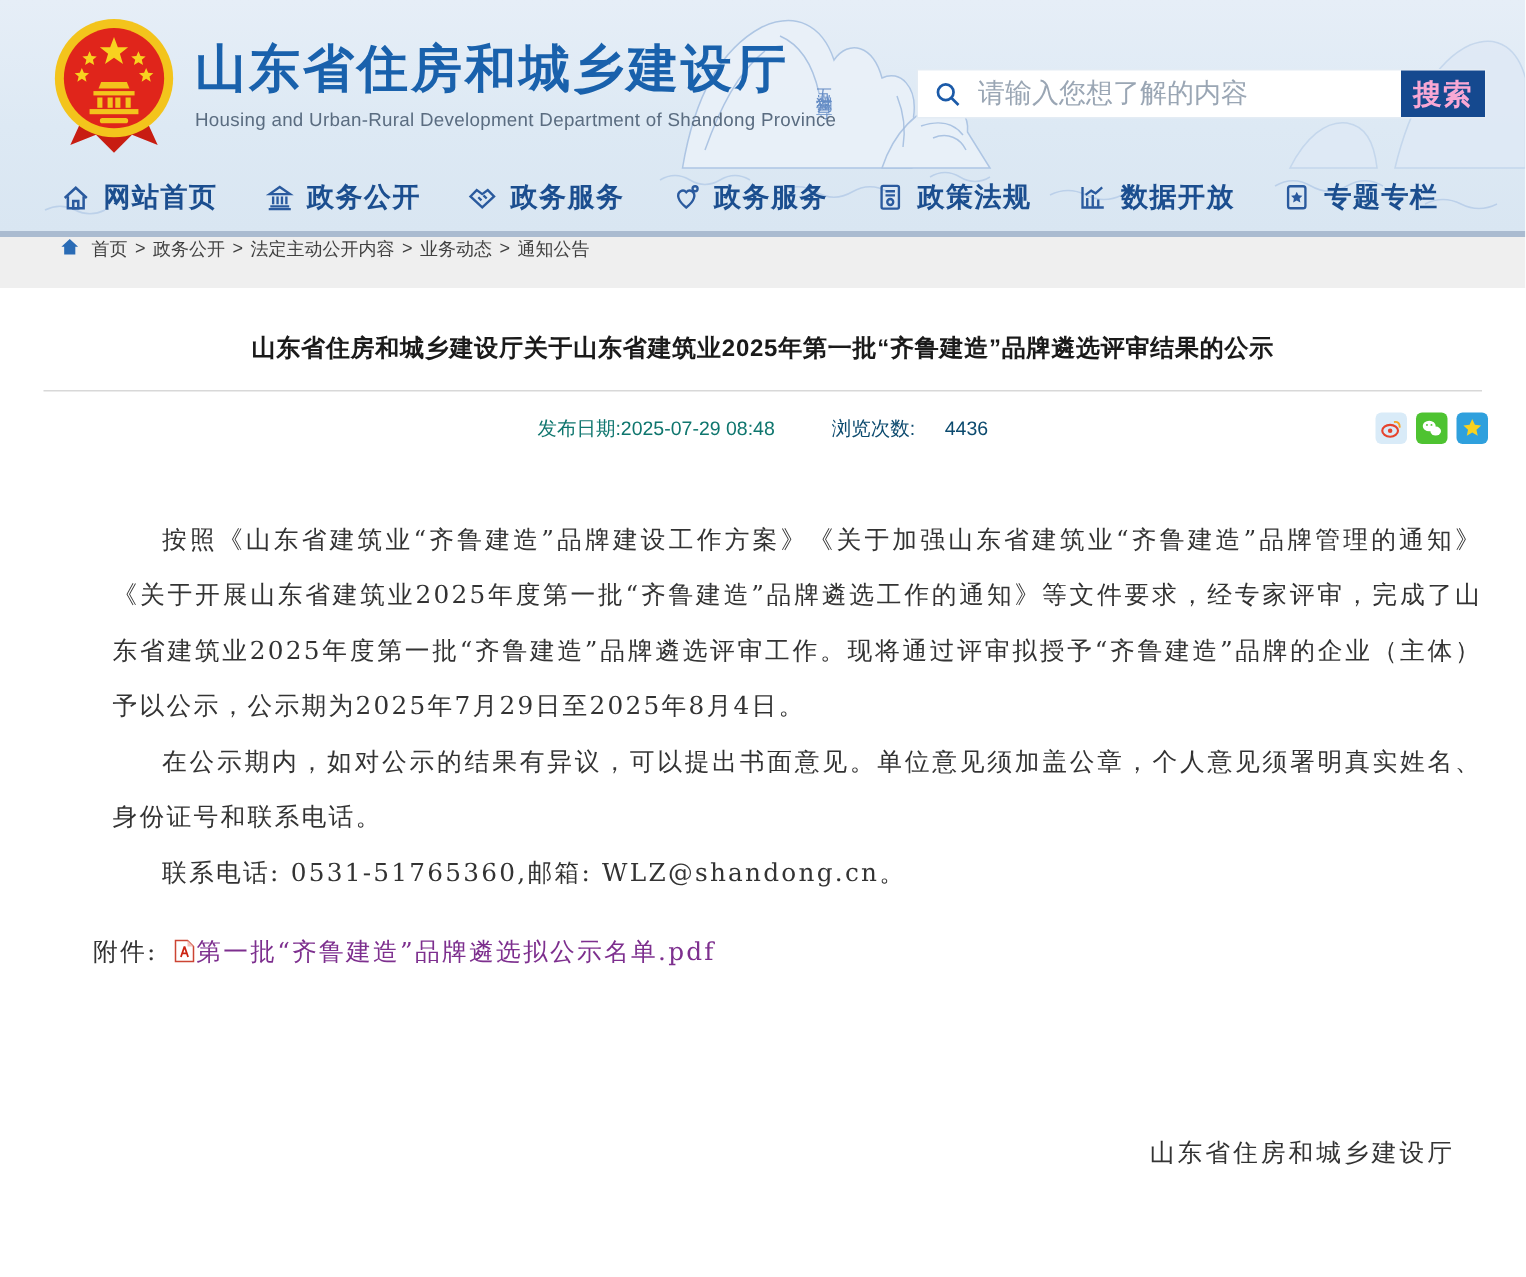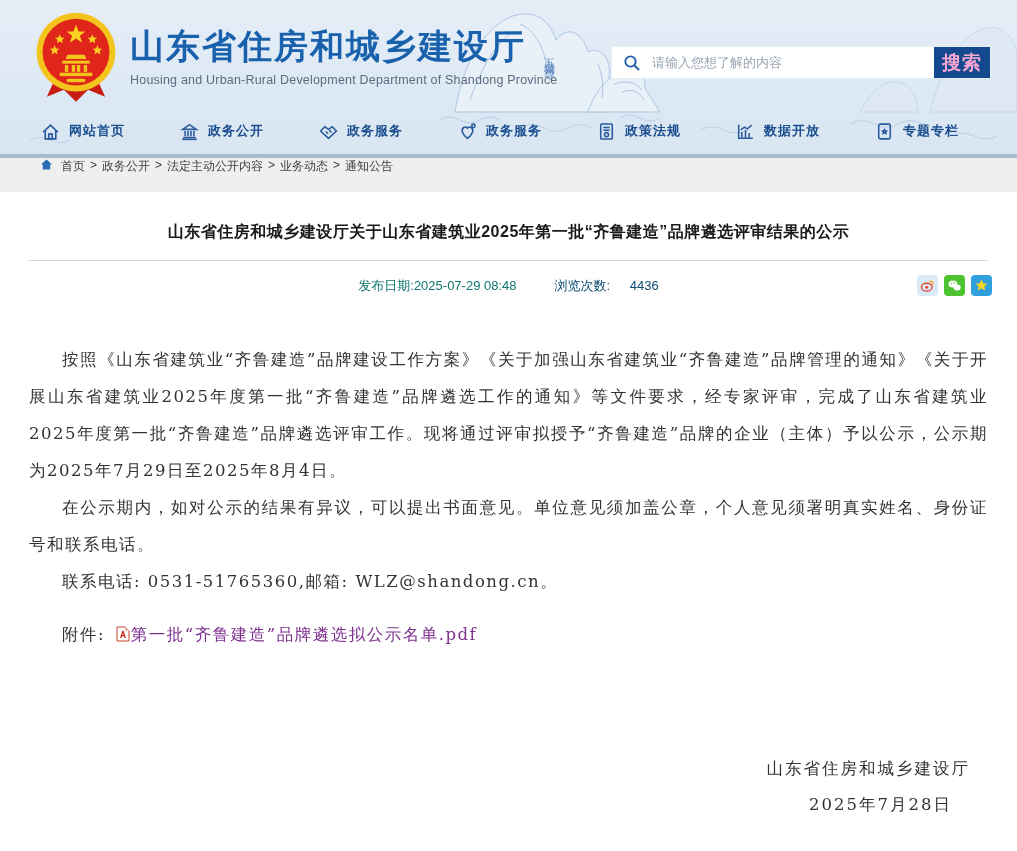--- a/index.html
+++ b/index.html
@@ -19,39 +19,39 @@
   .site-title { font-size:34px; font-weight:bold; color:#1961ac; letter-spacing:2px; line-height:1.2; }
   .site-subtitle { font-size:12.5px; color:#5a6c80; margin-top:6px; letter-spacing:0.2px; }
 
   .search-bar {
     position:absolute; right:27px; top:47px; width:378px; height:31px;
     background:#fff; display:flex; align-items:center;
     box-shadow:0 0 0 1px #e4ecf4;
   }
   .search-icon-wrap { width:40px; display:flex; justify-content:center; align-items:center; }
   .search-input {
-    flex:1; border:none; outline:none; font-size:13px; color:#333;
+    flex:1; border:none; outline:none; font-size:18px; color:#333;
     background:transparent; font-family:"Liberation Sans",sans-serif;
   }
   .search-input::placeholder { color:#9aa6b4; }
   .search-btn {
     width:56px; height:31px; border:none; background:#15498f; color:#f9a8d4;
     font-size:19px; font-weight:bold; cursor:pointer; letter-spacing:1px;
     font-family:"Liberation Sans",sans-serif;
   }
 
   
   .main-nav {
     position:absolute; left:0; right:0; bottom:0; height:44px;
     display:flex; align-items:center; justify-content:space-between;
     padding:0 58px 2px 40px;
   }
   .nav-item { display:flex; align-items:center; gap:8px; cursor:pointer; }
   .nav-item svg { display:block; }
-  .nav-label { font-size:13px; font-weight:bold; color:#1b4e8f; letter-spacing:1px; }
+  .nav-label { font-size:18px; font-weight:bold; color:#1b4e8f; letter-spacing:1px; }
 
   
   .breadcrumb-bar {
     height:34px; background:#efefef; display:flex; 
     padding:0 40px; gap:5px;
   }
   .crumb { font-size:12px; color:#404040; cursor:pointer; }
   .crumb-sep { font-size:12px; color:#404040; }
 
   
@@ -68,21 +68,21 @@
   .share-box { position:absolute; right:-4px; top:9px; display:flex; gap:6px; }
   .share-icon { width:21px; height:21px; border-radius:4px; display:flex; align-items:center; justify-content:center; cursor:pointer; }
   .share-weibo { background:#d9ebf8; }
   .share-wechat { background:#4ec331; }
   .share-qzone { background:#2fa0dd; }
 
   .article-body {
     margin-top:35px; font-family:"DejaVu Serif", serif;
     font-size:16.5px; color:#333; line-height:37px; letter-spacing:1.5px;
   }
-  .article-body p { text-indent:2em; text-align:justify; }
+  .article-body p { text-indent:2em; text-align:justify;margin-left:46px; }
   .attachment-line {
     margin-top:16px; font-family:"DejaVu Serif", serif; font-size:16.5px;
     color:#333; letter-spacing:1.5px; line-height:37px; text-indent:2em;
     display:block;
   }
   .attachment-link { color:#7d2f8e; text-decoration:none; cursor:pointer; }
   .pdf-icon { vertical-align:-2px; margin:0 1px 0 4px; }
 
   .signature-block { margin-top:98px; text-align:right; font-family:"DejaVu Serif", serif; font-size:16.5px; color:#333; letter-spacing:2px; }
   .signature-org { padding-right:18px; line-height:36px; }
@@ -286,16 +286,15 @@
     <div class="attachment-line">
       <span>附件: </span><svg class="pdf-icon" width="14" height="16" viewBox="0 0 14 16">
         <path d="M1 1 h8 l4 4 v10 h-12 Z" fill="#fff" stroke="#cc4433" stroke-width="1"></path>
         <path d="M9 1 l4 4 h-4 Z" fill="#f3c0b8"></path>
         <path d="M7 5 l2.4 7 M7 5 l-2.4 7 M5.2 9.6 h3.6" stroke="#cc2211" stroke-width="1.2" fill="none"></path>
       </svg><a class="attachment-link">第一批“齐鲁建造”品牌遴选拟公示名单.pdf</a>
     </div>
 
     <div class="signature-block">
       <div class="signature-org">山东省住房和城乡建设厅</div>
-      <div class="signature-date">2025年7月28日</div>
     </div>
   </main>
 </div>
 
 </body></html>

